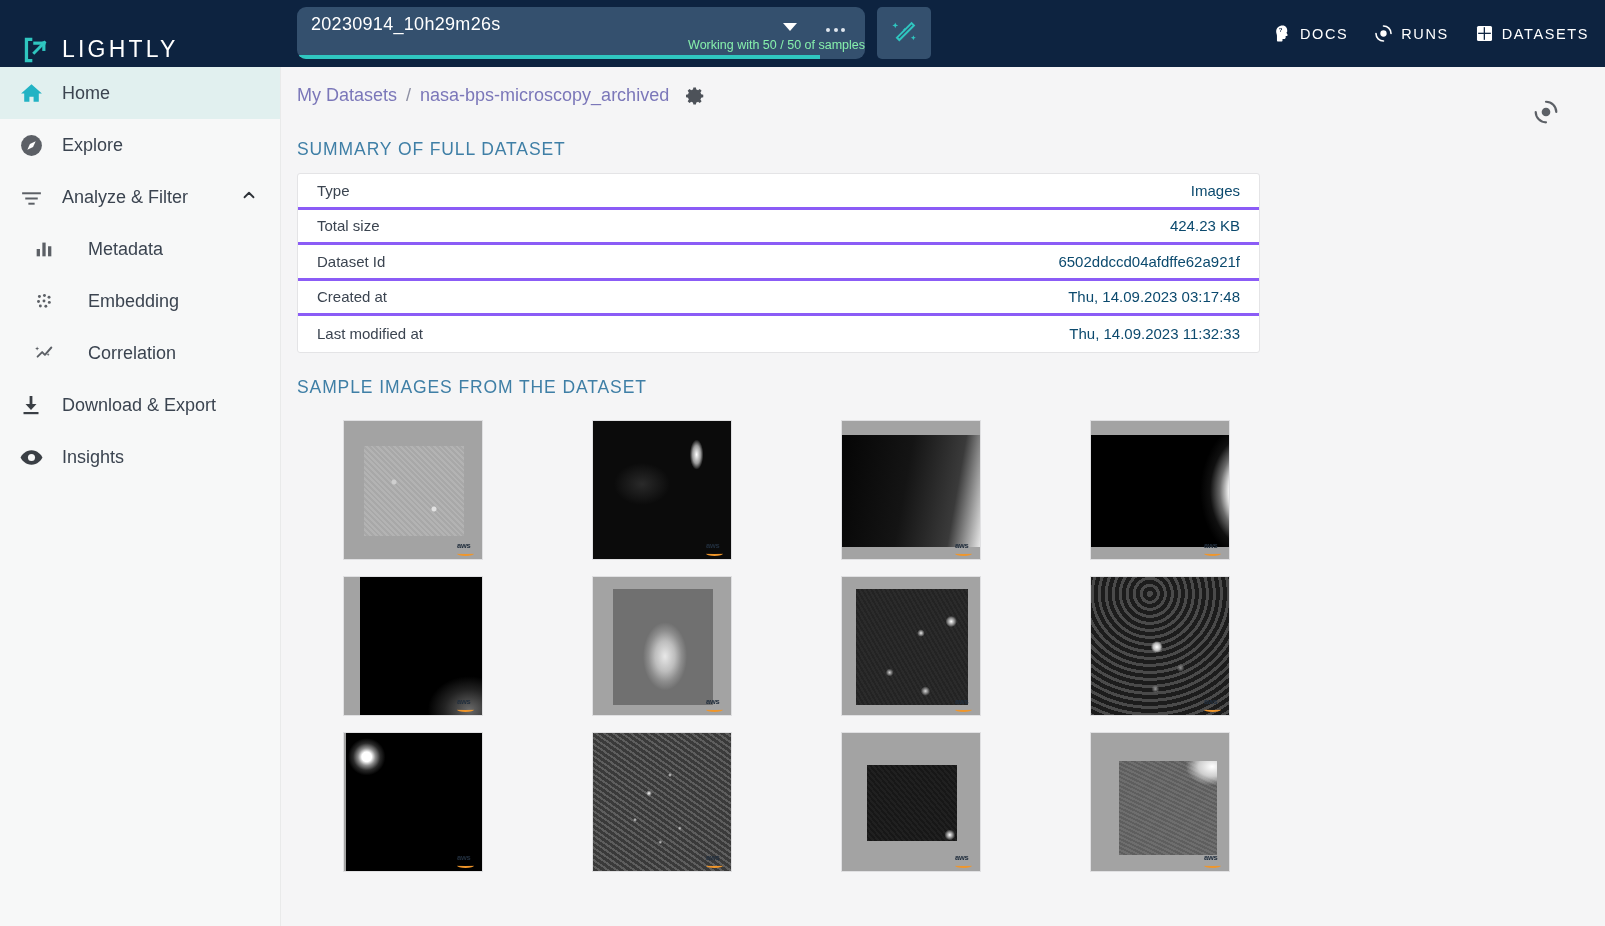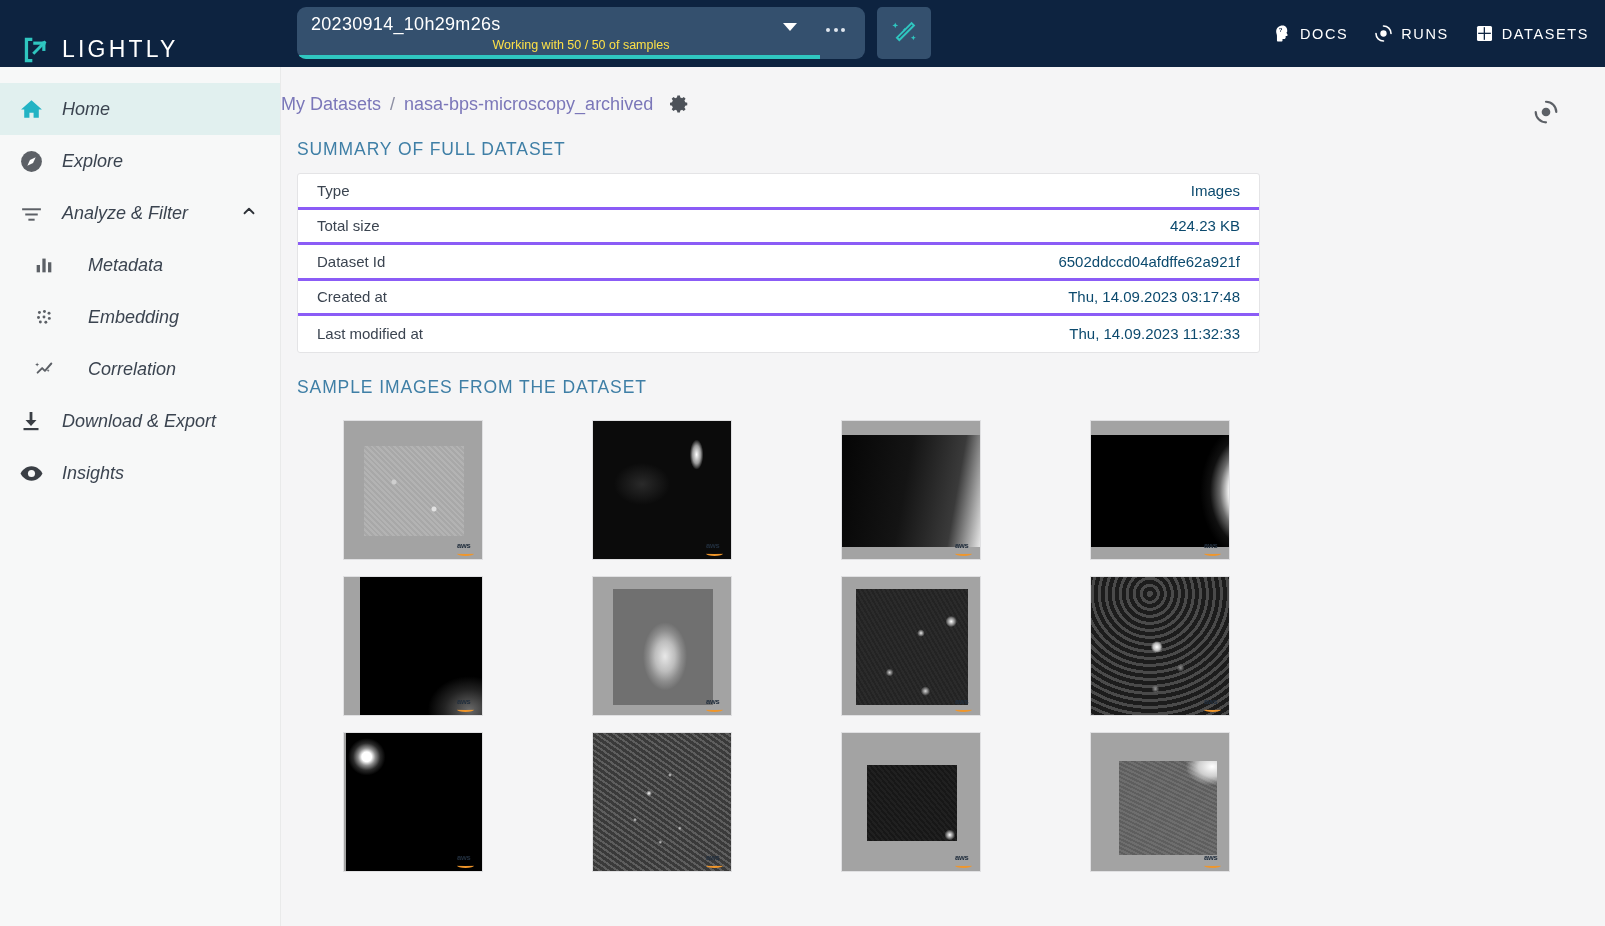--- a/index.html
+++ b/index.html
@@ -46,21 +46,21 @@
     border-top: 8px solid #ffffff;
     cursor: pointer;
   }
   .dsselect-dots {
     position: absolute; right: 20px; top: 21px;
     display: flex; gap: 3.5px; cursor: pointer;
   }
   .dsselect-dots i { width: 4px; height: 4px; border-radius: 50%; background: #dfe6ee; display:block; }
   .dsselect-sub {
     position: absolute; left: 0; right: 0; bottom: 7px;
-    text-align: center; color: #fde047; font-size: 12.5px;
+    text-align: right; color: #86efac; font-size: 12.5px;
   }
   .dsselect-bar {
     position: absolute; left: 0; bottom: 0;
     height: 4px; width: 92%; background: #2fc6c0;
   }
 
   .magic-btn {
     position: absolute; left: 877px; top: 7px;
     width: 54px; height: 52px;
     background: #34506e; border-radius: 5px;
@@ -77,22 +77,21 @@
     color: #ffffff; font-size: 14.5px; letter-spacing: 1.6px;
     cursor: pointer;
   }
 
   
   .sidebar {
     position: absolute; left: 0; top: 67px;
     width: 281px; height: 859px;
     background: #f7f8f8;
     border-right: 1px solid #e9eaea;
-    padding-top: 16px;
-    font-style: italic;
+    padding-top: 0;
   }
   .nav-item {
     height: 52px; display: flex; align-items: center;
     cursor: pointer; position: relative;
   }
   .nav-item.active { background: #e1f0ef; }
   .nav-icon {
     width: 62px; display: flex; align-items: center; justify-content: center;
     flex: 0 0 62px;
   }
@@ -104,22 +103,22 @@
 
   
   .content {
     position: absolute; left: 281px; top: 67px;
     width: 1324px; height: 859px;
     background: #f5f5f6;
     padding: 18px 0 0 0;
     overflow: hidden;
   }
   .breadcrumb {
-    display: flex; align-items: flex-end; gap: 9px;
-    height: 30px;
+    display: flex; align-items: flex-start; gap: 9px;
+    margin-left: 16px; height: 30px;
   }
   .crumb { color: #7b77b9; font-size: 18px; cursor: pointer; }
   .crumb-sep { color: #8d8fa3; font-size: 18px; }
   .crumb-gear { margin-left: 6px; cursor: pointer; display:flex; }
   .header-right-icon {
     position: absolute; right: 46px; top: 32px; cursor: pointer;
   }
 
   .section-title {
     margin-left: 16px; margin-top: 24px;

